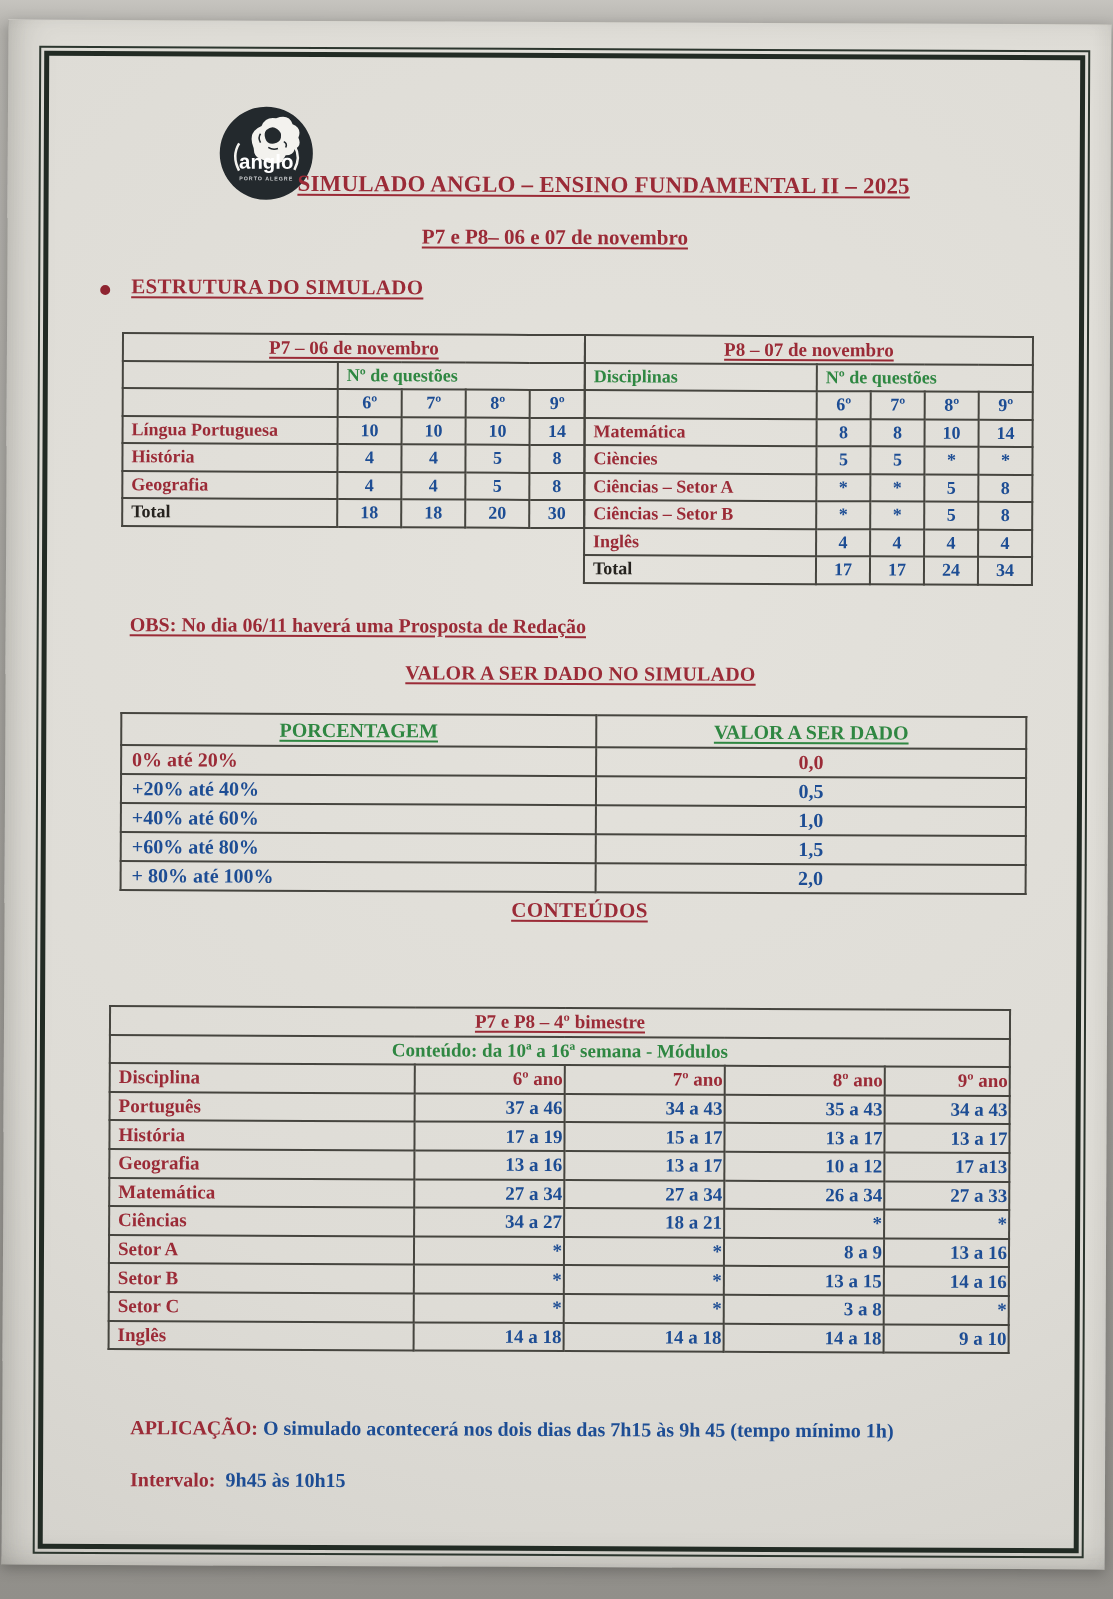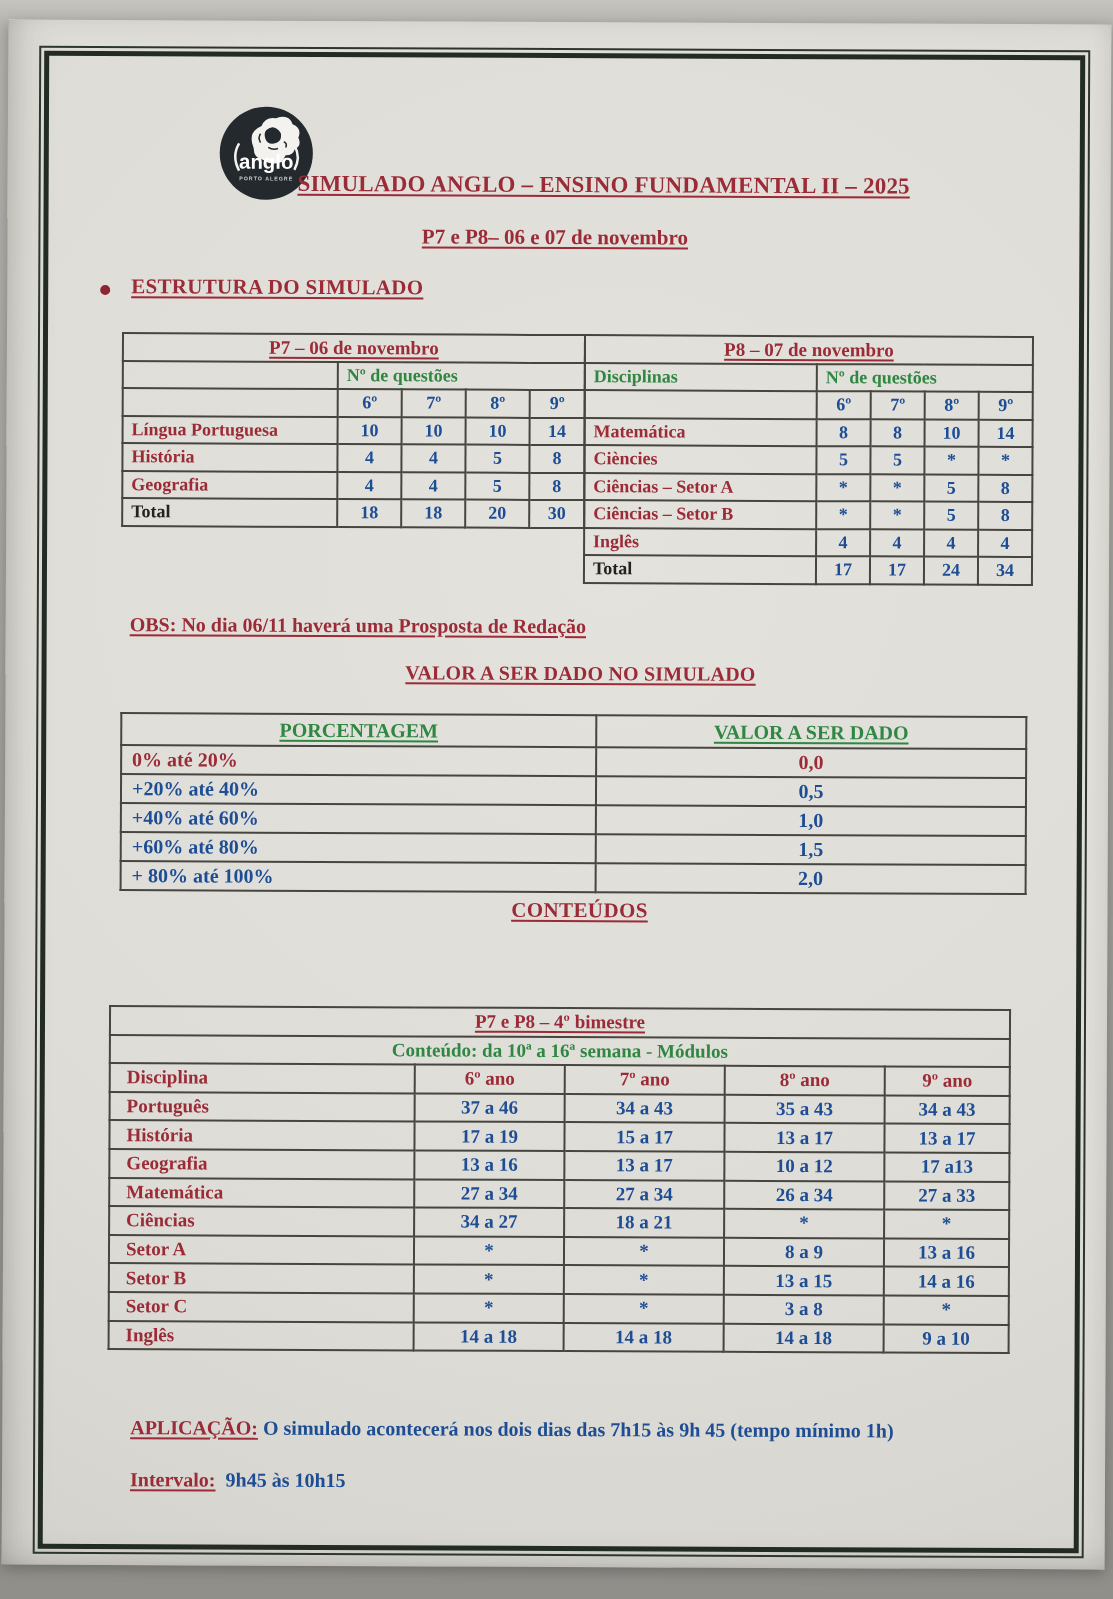--- a/index.html
+++ b/index.html
@@ -54,26 +54,26 @@
   .t2 td{font-size:20px;}
   .t2 .hd{height:28px;text-align:center;font-size:20px;}
   .t2 .lbl{height:25px;padding-left:10px;text-align:left;}
   .t2 .val{height:25px;text-align:center;}
 
   .cont-head{left:90px;top:876px;width:970px;font-size:21px;letter-spacing:.4px;}
 
   .t3{left:105px;top:985px;}
   .t3 td{height:24.6px;font-size:19px;}
   .t3 .tt{text-align:center;}
-  .t3 .lbl{padding-left:16px;text-align:left;}
-  .t3 .val{text-align:center;}
+  .t3 .lbl{padding-left:8px;text-align:left;}
+  .t3 .val{text-align:right;}
 
   .aplicacao{left:128px;top:1396px;font-size:20px;width:940px;white-space:nowrap;}
   .intervalo{left:128px;top:1448px;font-size:20px;text-align:right;}
-  .inline-lbl{color:#9b2b37;text-decoration:underline;text-underline-offset:3px;text-decoration-thickness:2px;}
+  .inline-lbl{color:#9b2b37;text-underline-offset:3px;text-decoration-thickness:2px;}
   .inline-txt{color:#1d4d94;}
 
   .logo{left:210px;top:84px;width:97px;height:97px;}
 </style>
 </head>
 <body>
 
 <div class="paper">
   <div class="frame">
     <div class="frame-inner"></div>

